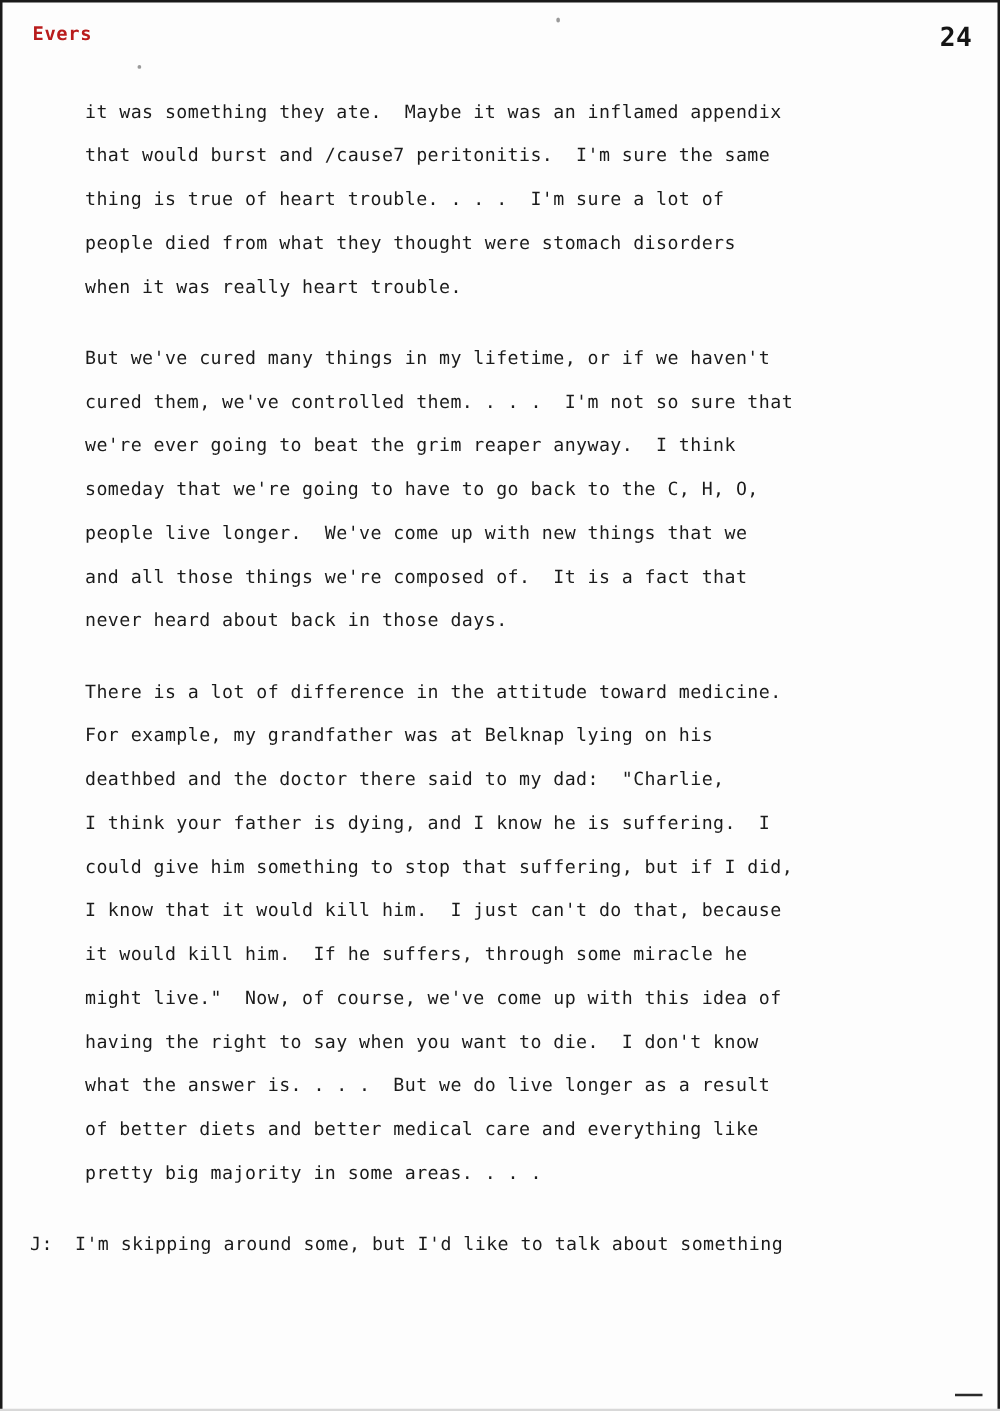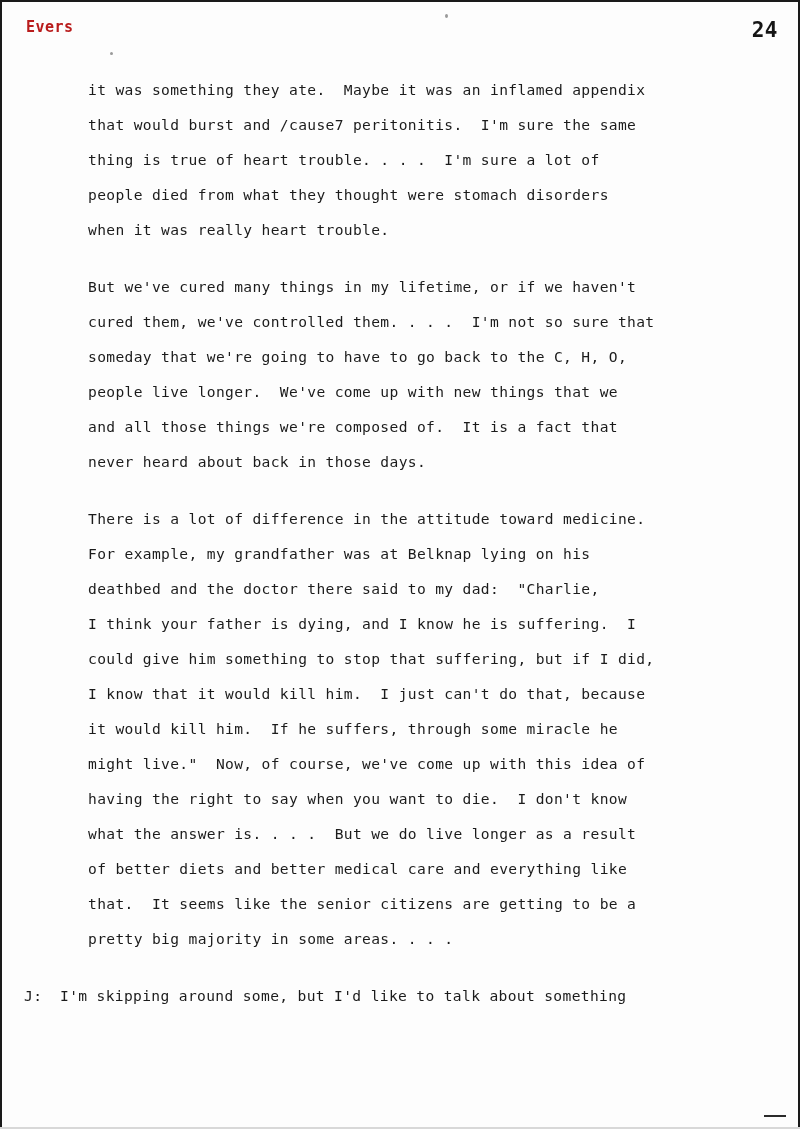--- a/index.html
+++ b/index.html
@@ -85,21 +85,21 @@
     margin: 0 0 22px 0;
     padding: 0;
   }
   .para .line {
     display: block;
     font-size: 14.6px;
     line-height: 35px;
     letter-spacing: 0.35px;
     color: #1b1b1b;
     white-space: pre;
-    padding-left: 88px;
+    padding-left: 68px;
   }
   .speaker-block {
     position: relative;
     margin-top: 10px;
   }
   .speaker-block .speaker-tag {
     position: absolute;
     left: 24px;
     top: 0;
     font-size: 14.6px;
@@ -150,39 +150,39 @@
       <span class="line">it was something they ate.  Maybe it was an inflamed appendix</span>
       <span class="line">that would burst and /cause7 peritonitis.  I'm sure the same</span>
       <span class="line">thing is true of heart trouble. . . .  I'm sure a lot of</span>
       <span class="line">people died from what they thought were stomach disorders</span>
       <span class="line">when it was really heart trouble.</span>
     </p>
 
     <p class="para">
       <span class="line">But we've cured many things in my lifetime, or if we haven't</span>
       <span class="line">cured them, we've controlled them. . . .  I'm not so sure that</span>
+      <span class="line">we're ever going to beat the grim reaper anyway.  I think</span>
       <span class="line">someday that we're going to have to go back to the C, H, O,</span>
       <span class="line">people live longer.  We've come up with new things that we</span>
       <span class="line">and all those things we're composed of.  It is a fact that</span>
       <span class="line">never heard about back in those days.</span>
     </p>
 
     <p class="para">
       <span class="line">There is a lot of difference in the attitude toward medicine.</span>
       <span class="line">For example, my grandfather was at Belknap lying on his</span>
       <span class="line">deathbed and the doctor there said to my dad:  "Charlie,</span>
       <span class="line">I think your father is dying, and I know he is suffering.  I</span>
       <span class="line">could give him something to stop that suffering, but if I did,</span>
       <span class="line">I know that it would kill him.  I just can't do that, because</span>
       <span class="line">it would kill him.  If he suffers, through some miracle he</span>
       <span class="line">might live."  Now, of course, we've come up with this idea of</span>
       <span class="line">having the right to say when you want to die.  I don't know</span>
       <span class="line">what the answer is. . . .  But we do live longer as a result</span>
       <span class="line">of better diets and better medical care and everything like</span>
-      <span class="line">that.  It seems like the senior citizens are getting to be a</span>
       <span class="line">pretty big majority in some areas. . . .</span>
     </p>
 
     <div class="para speaker-block">
       <span class="speaker-tag">J:</span>
       <span class="line">I'm skipping around some, but I'd like to talk about something</span>
     </div>
 
   </div>
 

